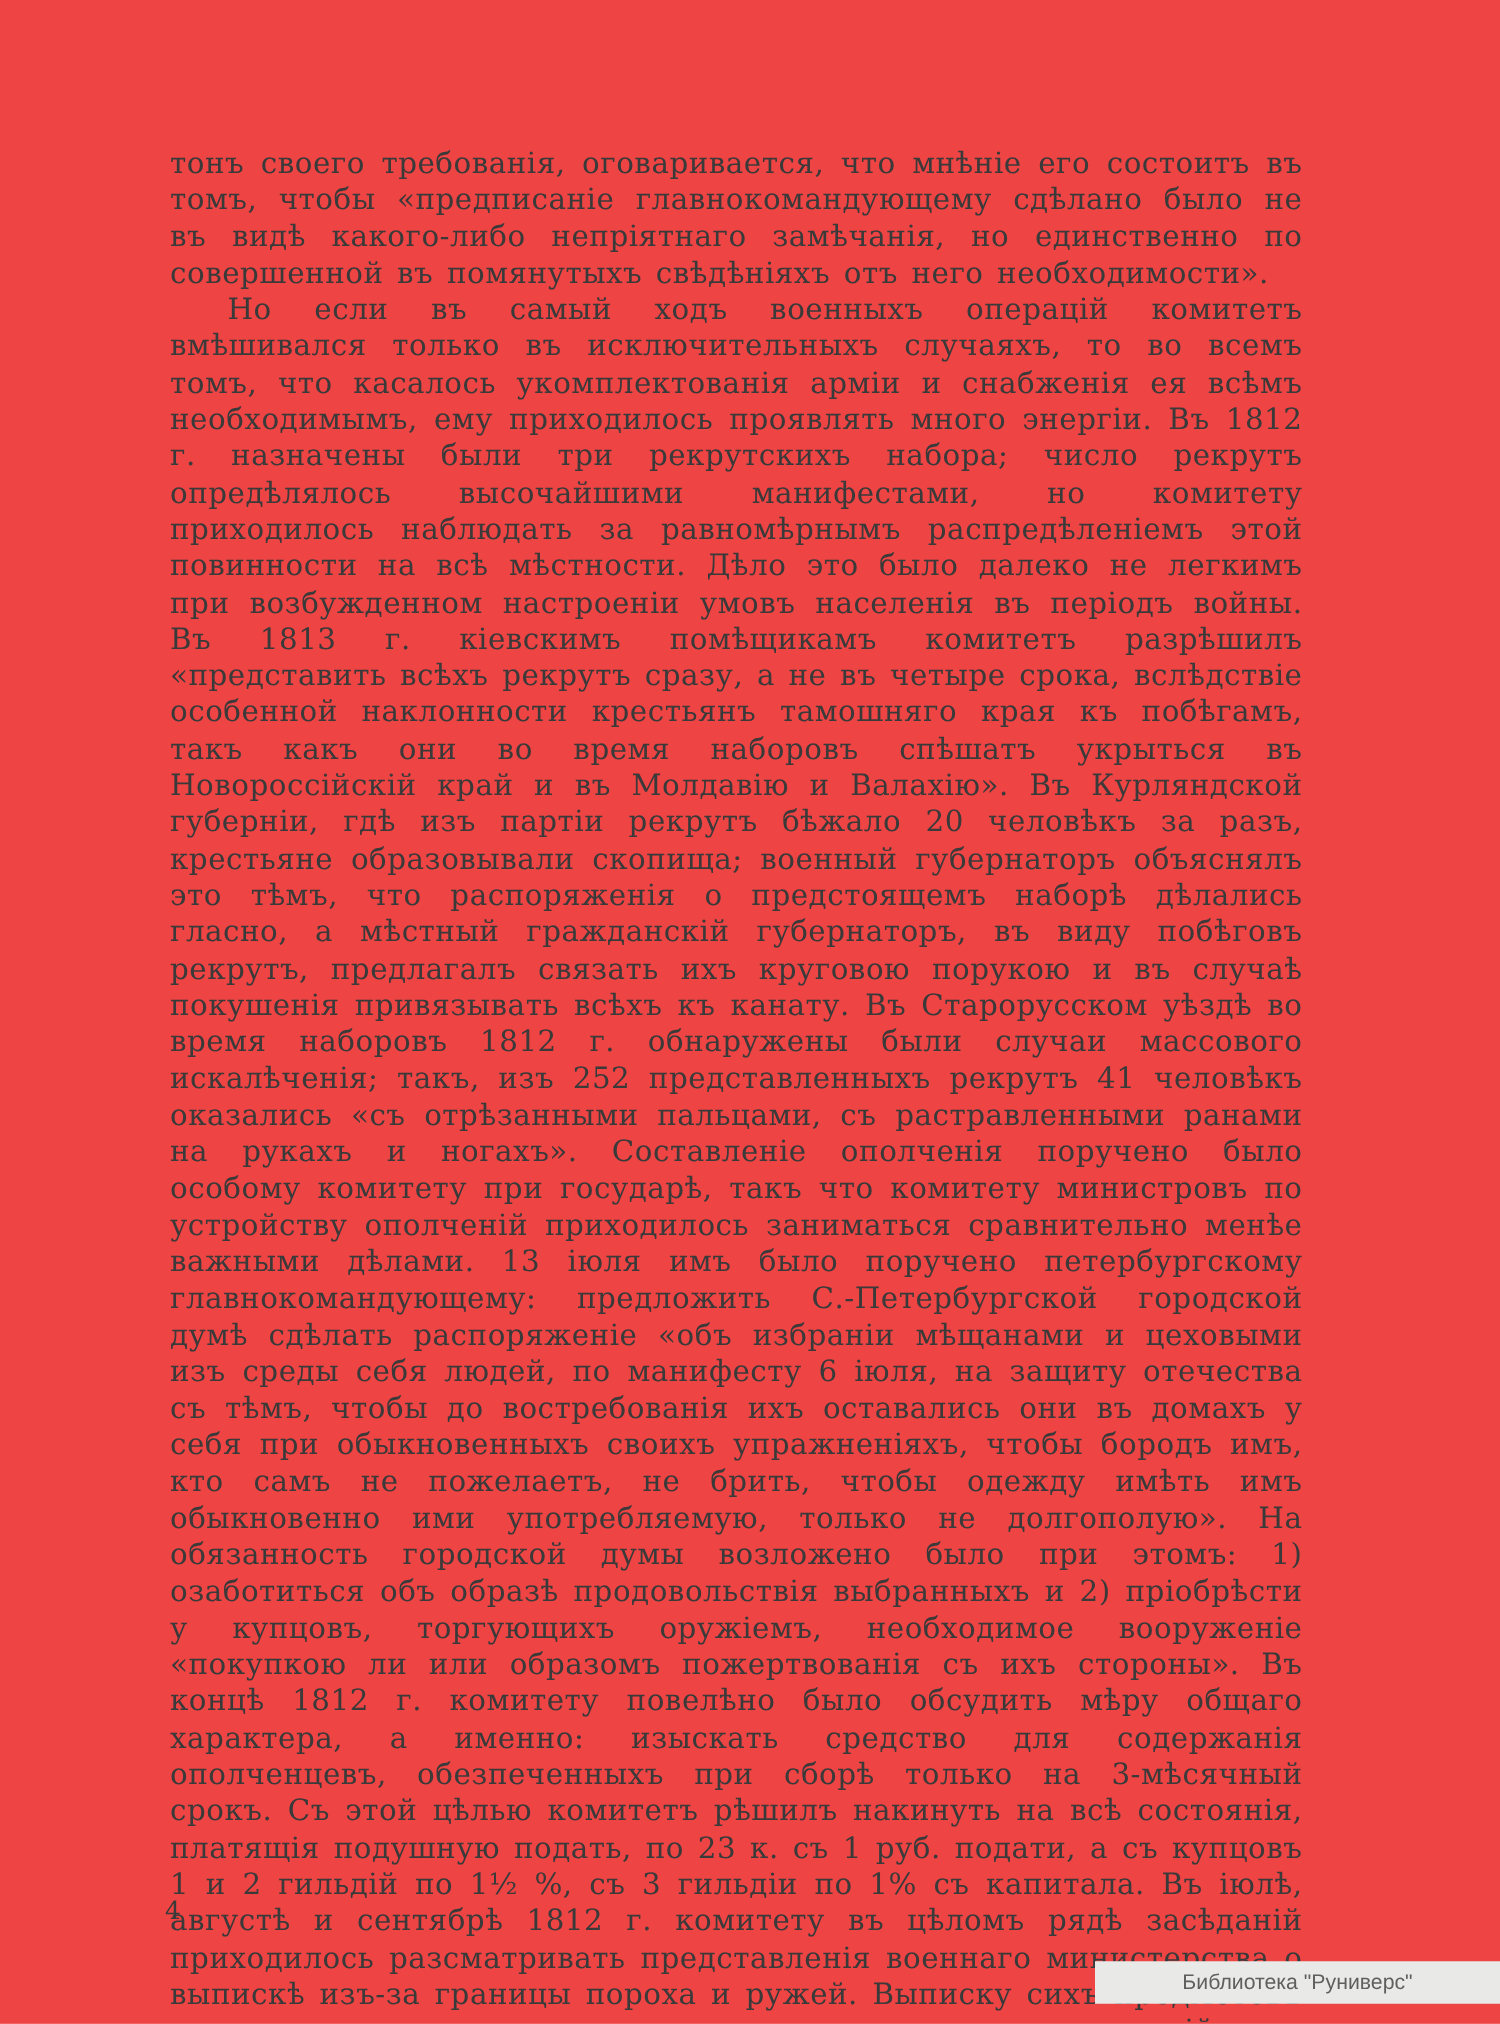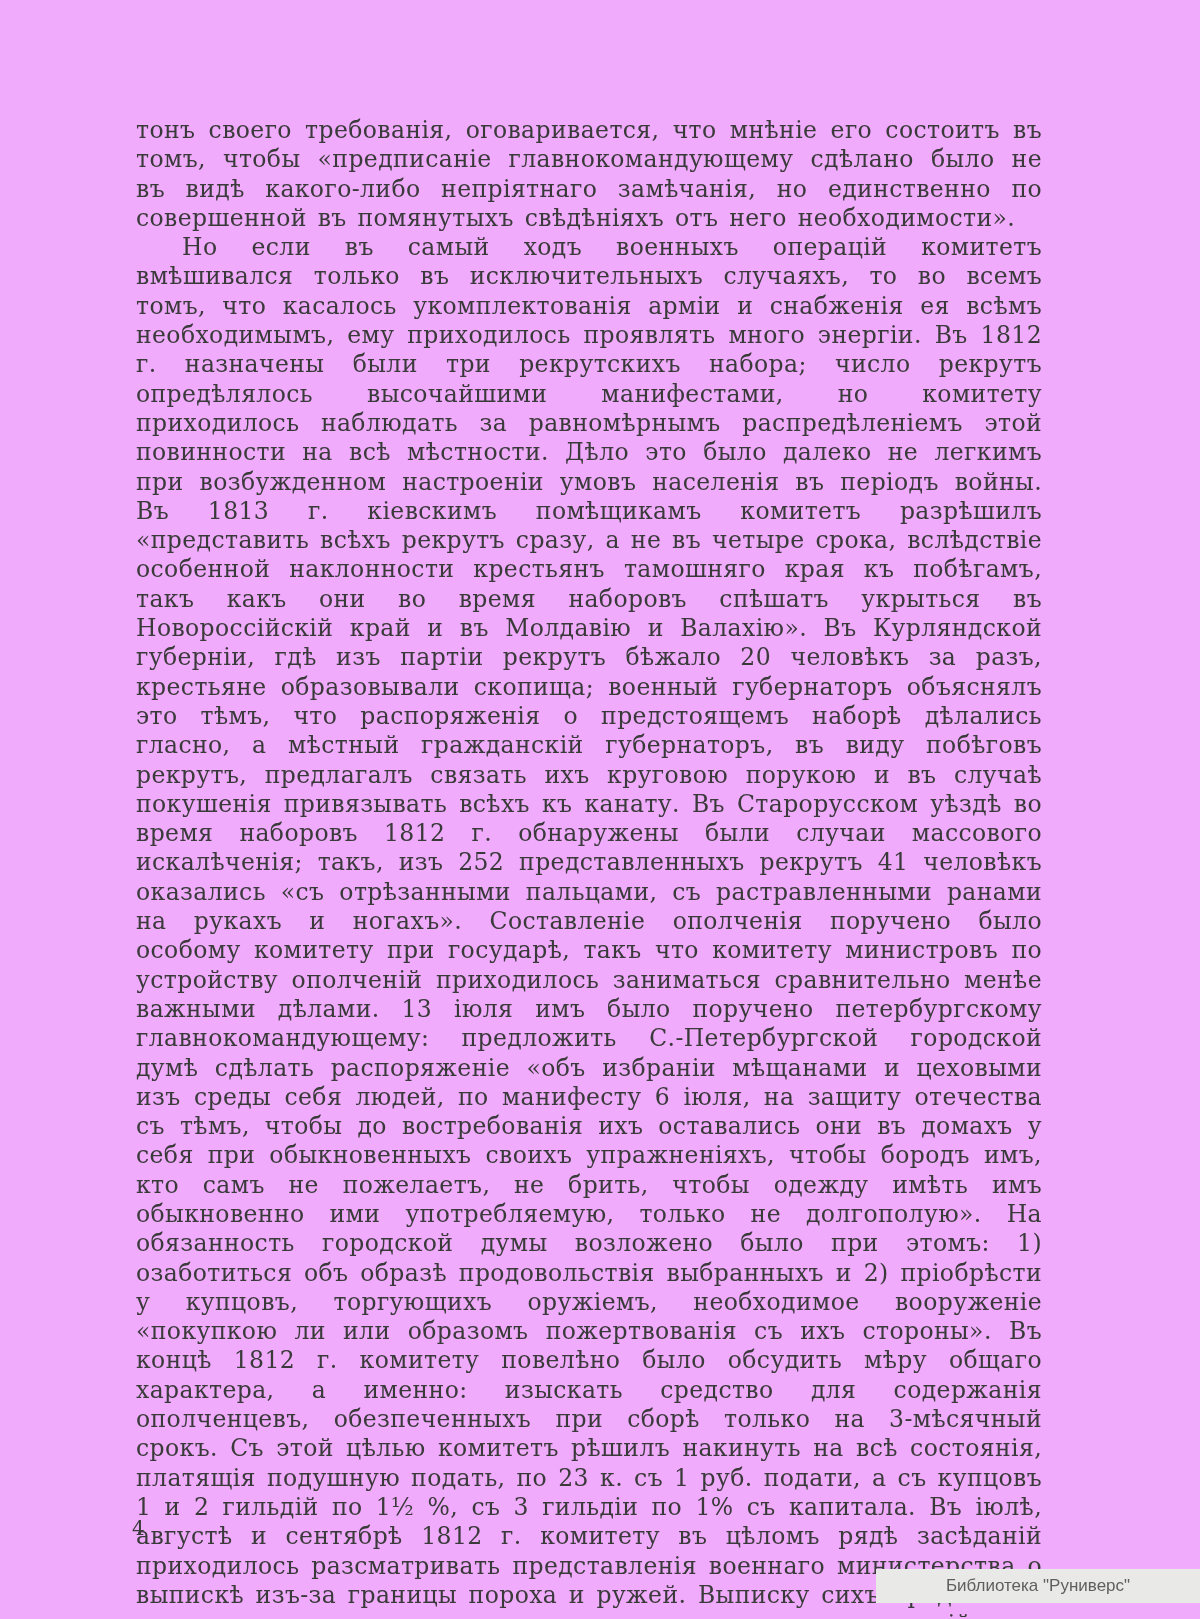--- a/index.html
+++ b/index.html
@@ -7,21 +7,21 @@
     width: 1200px;
     font-family: "DejaVu Serif", serif;
   }
   body {
     background: #f4f4f2;
   }
   .page {
     position: relative;
     width: 1200px;
     height: 1619px;
-    background: #f0abfc;
+    background: #ef4444;
     overflow: hidden;
   }
   .text-block {
     position: absolute;
     left: 136px;
     top: 116px;
     width: 906px;
     color: #3a3a3a;
     font-size: 23.5px;
     line-height: 29.3px;

